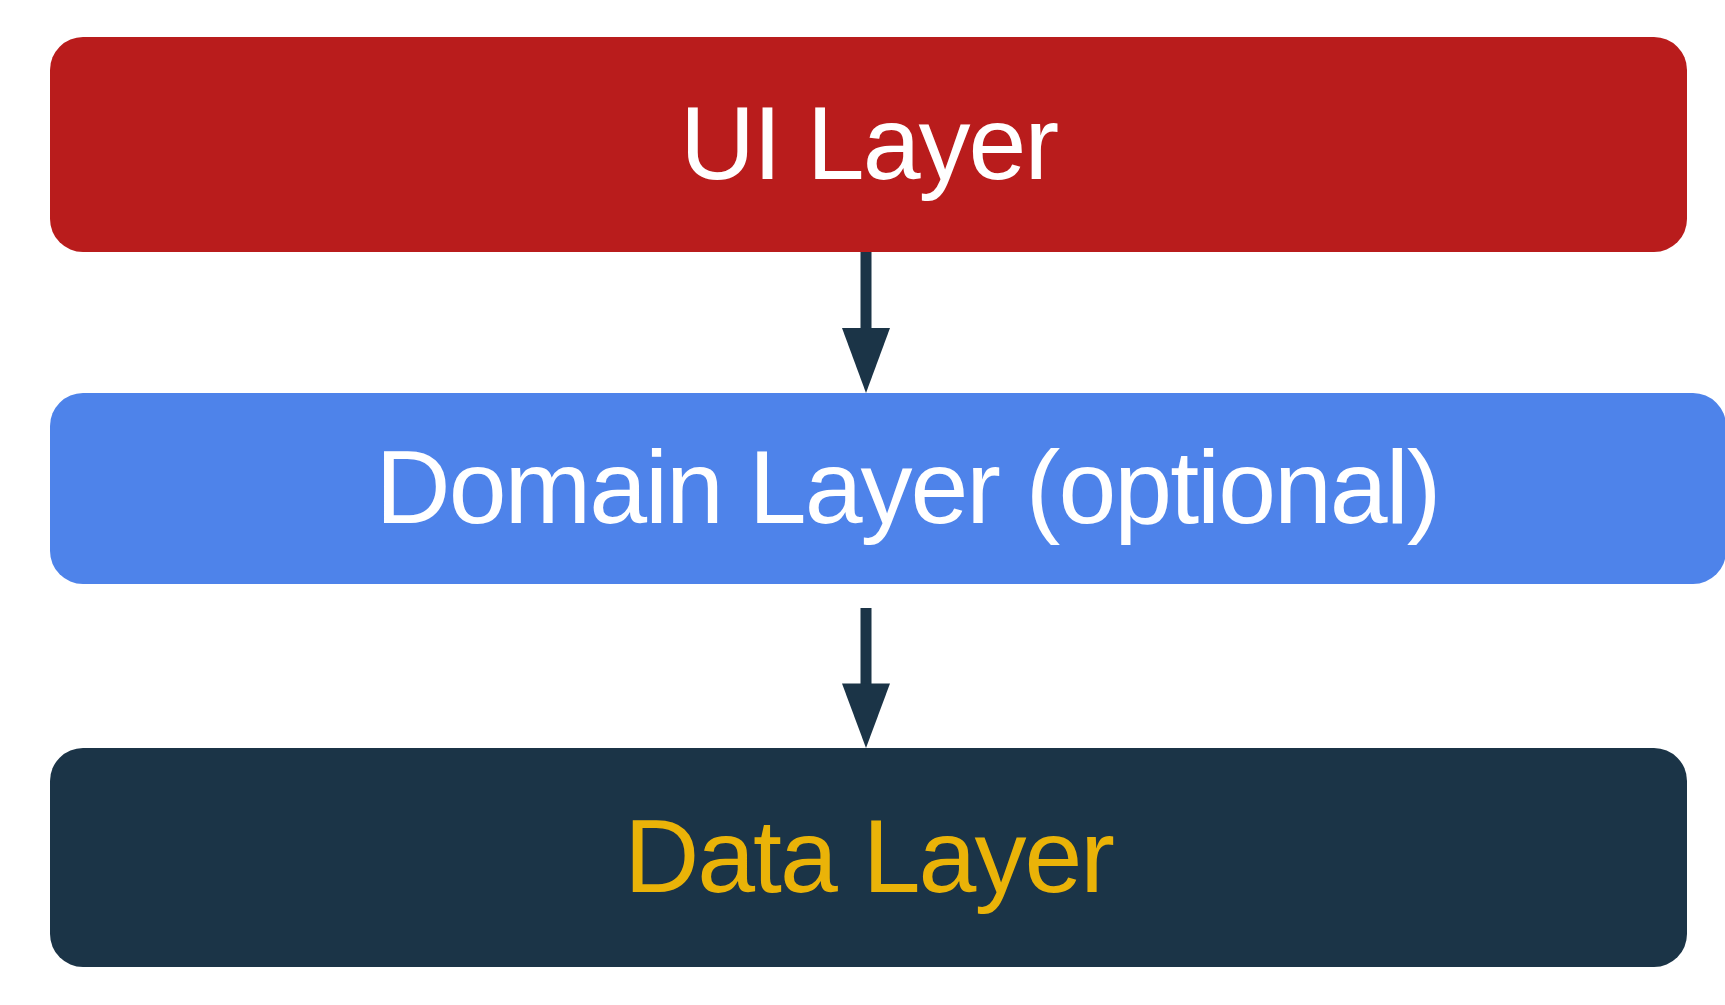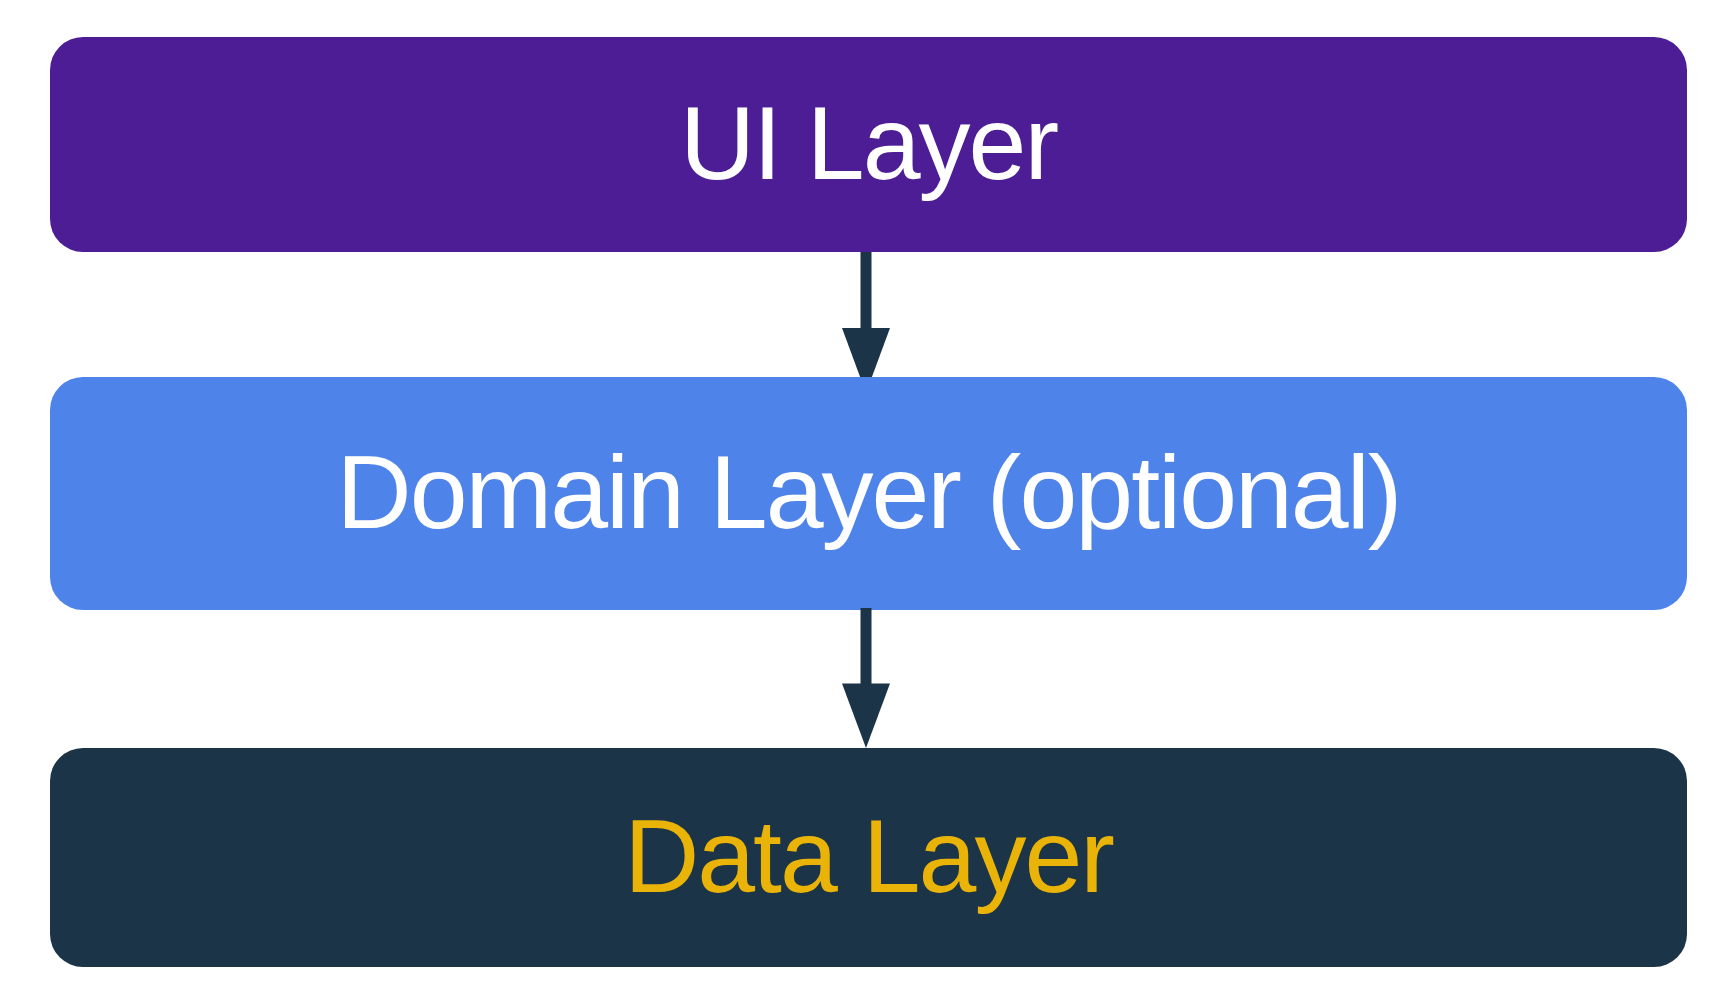--- a/index.html
+++ b/index.html
@@ -18,21 +18,21 @@
   .layer-box {
     position: absolute;
     left: 50px;
     width: 1637px;
     border-radius: 33px;
     display: flex;
     align-items: center;
     justify-content: center;
   }
   .layer-ui     { top: 37px;  height: 215px; }
-  .layer-domain { top: 377px; height: 233px; }
+  .layer-domain { top: 393px; height: 191px; padding-left: 39px; }
   .layer-data   { top: 748px; height: 219px; }
   .layer-label {
     font-size: 104px;
     font-weight: 400;
     letter-spacing: -2px;
     line-height: 1;
     white-space: nowrap;
     padding-bottom: 4px;
   }
   .arrow {
@@ -40,21 +40,21 @@
     display: block;
   }
   .arrow-1 { left: 842px; top: 252px; width: 48px; height: 141px; }
   .arrow-2 { left: 842px; top: 608px; width: 48px; height: 140px; }
 </style>
 </head>
 <body>
 
 <div class="canvas">
 
-  <div class="layer-box layer-ui" style="background-color: #4c1d95;">
+  <div class="layer-box layer-ui" style="background-color: #b91c1c;">
     <span class="layer-label" style="color: rgb(255, 255, 255);">UI Layer</span>
   </div>
 
   <svg class="arrow arrow-1" viewBox="0 0 48 141" preserveAspectRatio="none">
     <rect x="18.5" y="0" width="11" height="82" fill="#1B3447"></rect>
     <polygon points="0,76 48,76 24,141" fill="#1B3447"></polygon>
   </svg>
 
   <div class="layer-box layer-domain" style="background-color: rgb(78, 131, 234);">
     <span class="layer-label" style="color: rgb(255, 255, 255);">Domain Layer (optional)</span>

